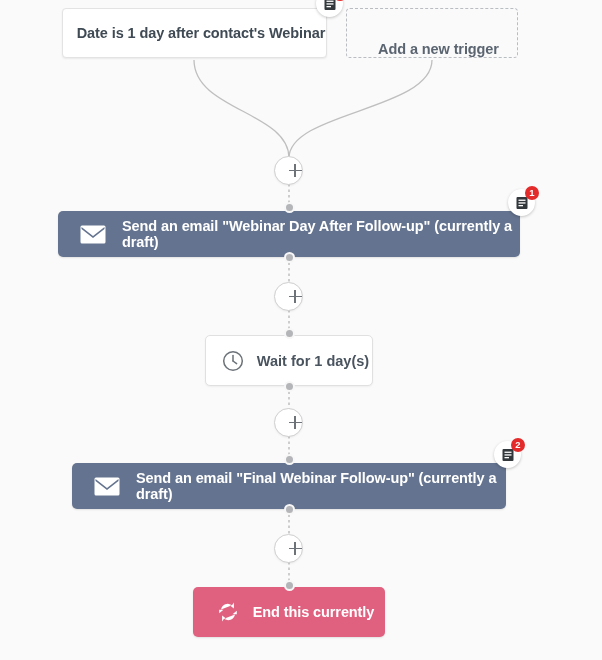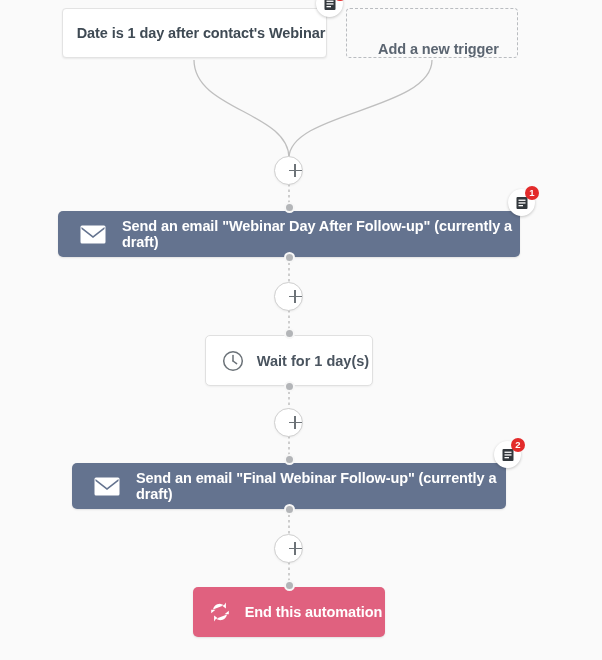--- a/index.html
+++ b/index.html
@@ -307,16 +307,16 @@
 
   <div class="node end-card" style="left:193px; top:587px; width:192px; height:50px;">
     <span class="glyph">
       <svg width="22" height="20" viewBox="0 0 22 20">
         <path d="M 4 7.5 A 7 7 0 0 1 15 3.2 L 12.6 3.2 L 16.9 6.6 L 16.9 0.6 L 15 3.2" fill="#ffffff"></path>
         <path d="M 2.2 5.2 L 2.2 11.2 L 6.5 7.8 L 2.2 7.8 Z" fill="#ffffff"></path>
         <path d="M 18 12.5 A 7 7 0 0 1 7 16.8 L 9.4 16.8 L 5.1 13.4 L 5.1 19.4 L 7 16.8" fill="#ffffff"></path>
         <path d="M 19.8 14.8 L 19.8 8.8 L 15.5 12.2 L 19.8 12.2 Z" fill="#ffffff"></path>
       </svg>
     </span>
-    <span>End this automation</span>
+    <span>End this currently</span>
   </div>
 
 </div>
 
 </body></html>

